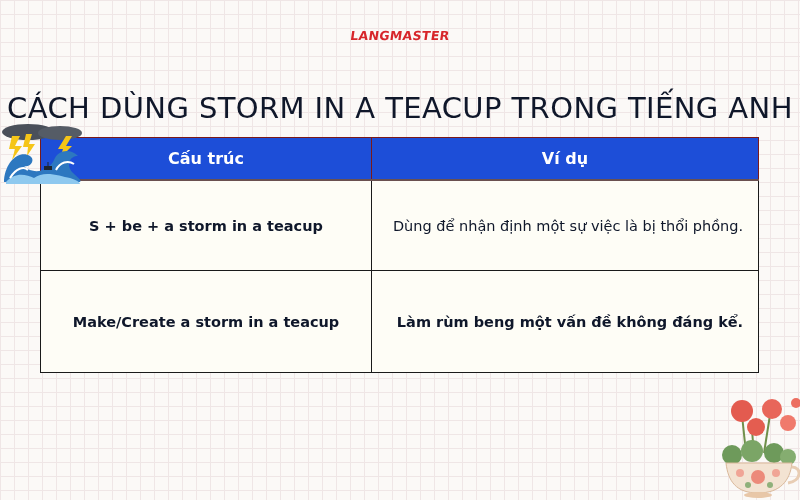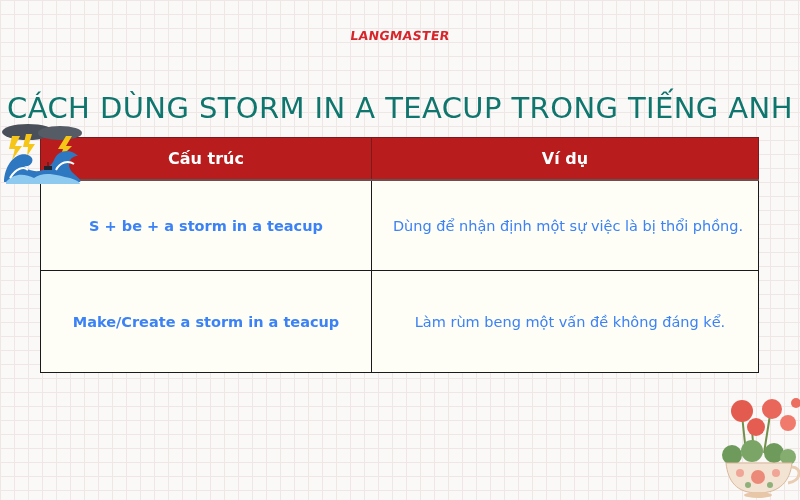--- a/index.html
+++ b/index.html
@@ -12,43 +12,43 @@
       background-size: 14px 14px;
       font-family: "Liberation Sans", "DejaVu Sans", sans-serif;
     }
     .brand {
       position: absolute; top: 28px; left: 0; width: 800px; text-align: center;
       color: #d7262b; font-weight: bold; font-size: 12.5px; letter-spacing: 0.3px;
       font-family: "DejaVu Sans", sans-serif; transform: skewX(-8deg);
     }
     .title {
       position: absolute; top: 72px; left: 0; width: 800px; text-align: center;
-      color: #0f766e; font-size: 29px; letter-spacing: 0.4px;
+      color: #0f172a; font-size: 29px; letter-spacing: 0.4px;
       font-family: "DejaVu Sans", sans-serif; font-weight: normal;
     }
     .table {
       position: absolute; left: 40px; top: 137px; width: 719px;
       border-collapse: collapse; background: #fefdf6;
     }
     .table th {
-      background: #b91c1c; color: #ffffff; font-weight: bold; font-size: 16px;
+      background: #1d4ed8; color: #ffffff; font-weight: bold; font-size: 16px;
       height: 41px; padding: 0; text-align: center;
       border: 1px solid #7a1a1a; border-bottom: 2px solid #6a5050;
       font-family: "DejaVu Sans", sans-serif;
     }
     .table td {
       border: 1.5px solid #1a1a1a; padding: 0; vertical-align: middle;
-      font-size: 14.5px; color: #3b82f6;
+      font-size: 14.5px; color: #0f172a;
       font-family: "DejaVu Sans", sans-serif;
     }
     .table td.struct { text-align: center; font-weight: bold; width: 330px; }
     .table td.example { text-align: center; padding-left: 6px; }
     .r1 td { height: 89px; }
     .r2 td { height: 79px; }
-    .r3 td { height: 101px; }
+    .r3 td { height: 101px; font-weight: bold; }
     .r3 td.example { padding-left: 10px; }
     .deco-storm { position: absolute; left: 0px; top: 120px; width: 86px; height: 66px; }
     .deco-flower { position: absolute; left: 712px; top: 385px; width: 88px; height: 115px; }
   </style>
 </head>
 <body>
 
 <div class="brand">LANGMASTER</div>
 <h1 class="title">CÁCH DÙNG STORM IN A TEACUP TRONG TIẾNG ANH</h1>
 

